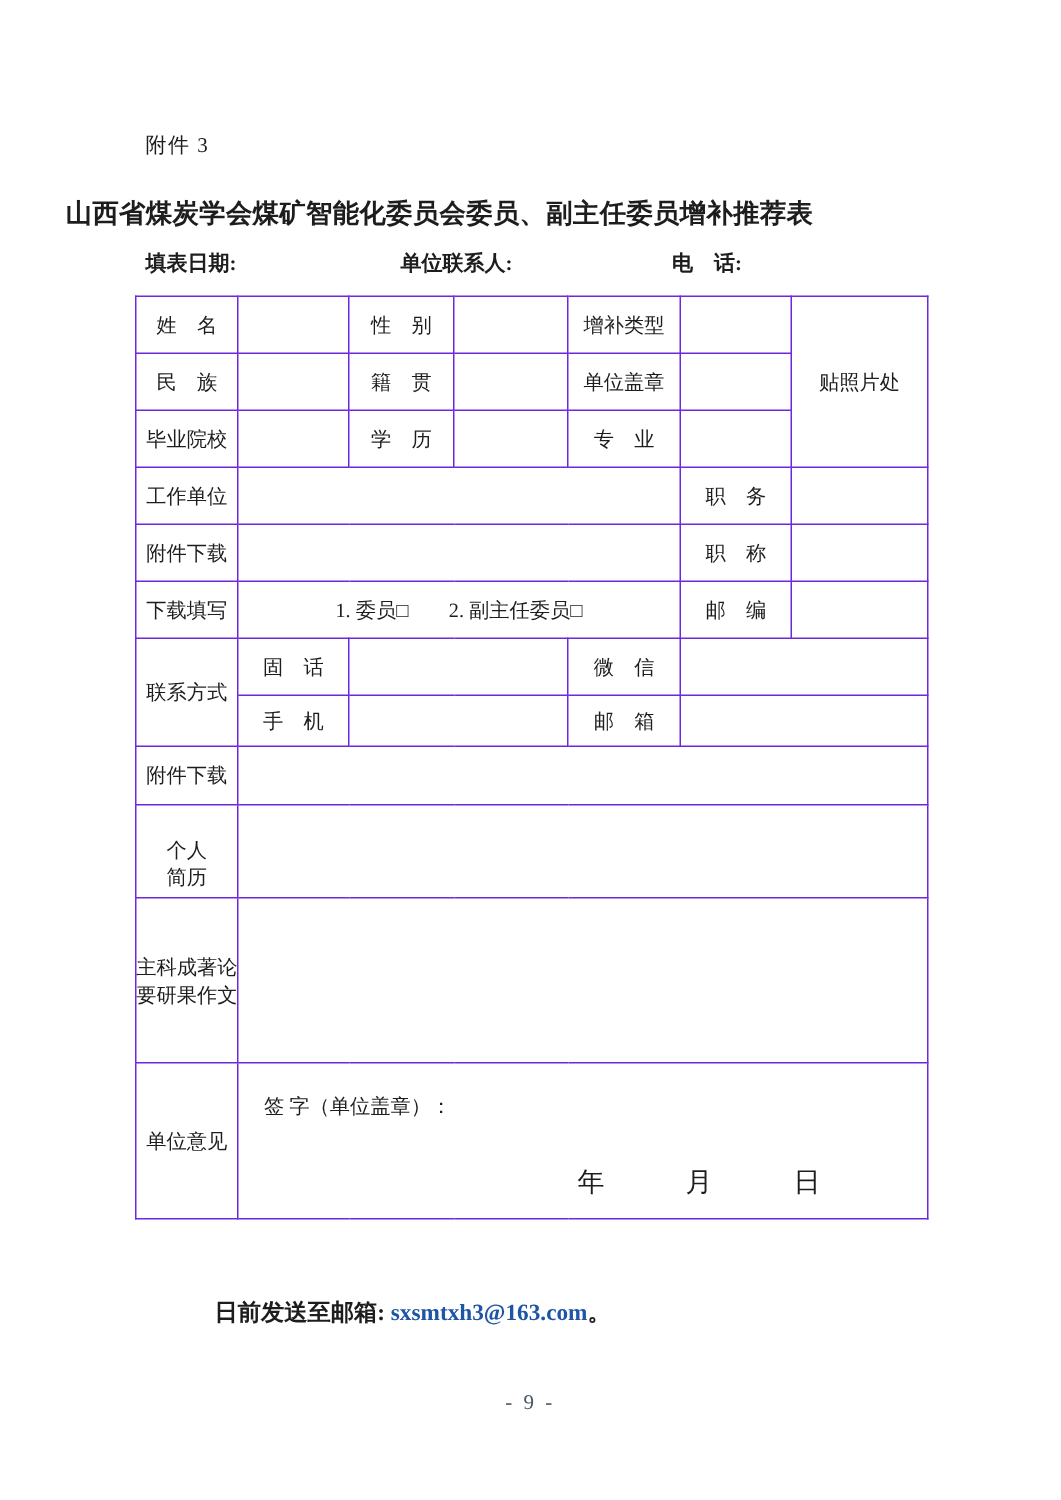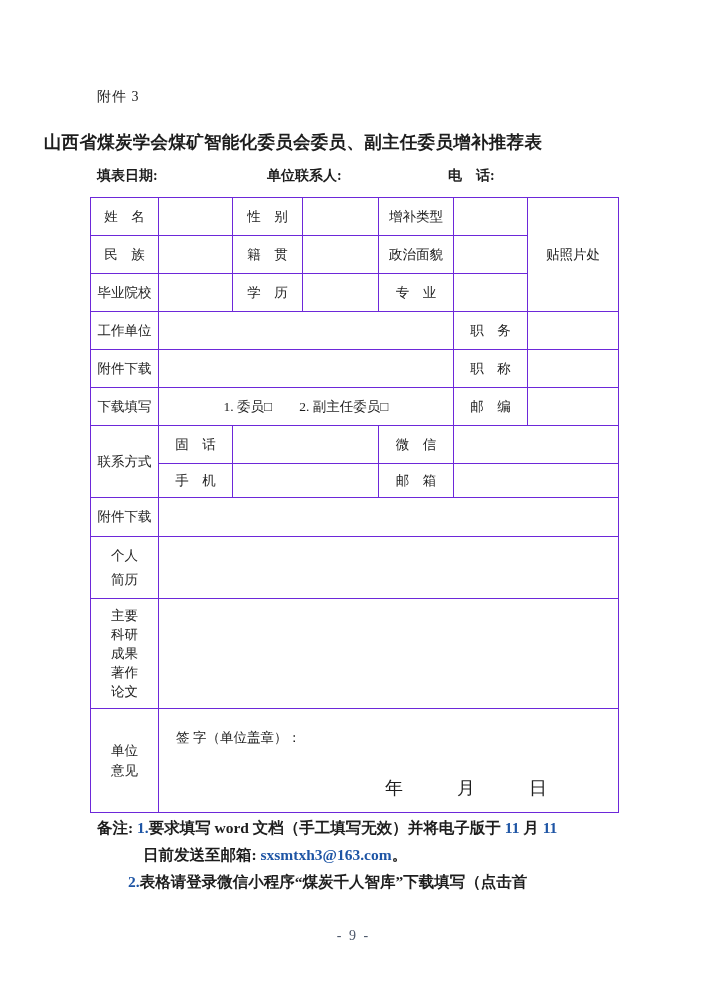--- a/index.html
+++ b/index.html
@@ -34,35 +34,35 @@
   }
   table.form td {
     border: 1px solid #6d28d9;
     font-size: 13.5px;
     vertical-align: middle;
     padding: 0;
   }
   td.lbl { text-align: center; }
   td.val { background: #fff; }
   td.opt-cell { text-align: center; padding-left: 54px; font-size: 13.5px; }
-  .stack { display: flex; flex-direction: column; align-items: center; justify-content: center; }
-  .stack-gap { display: flex; flex-direction: column; align-items: center; justify-content: space-between; padding: 9px 0; height: 60px; }
+  .stack { display: flex; flex-direction: row; align-items: center; justify-content: center; }
+  .stack-gap { display: flex; flex-direction: column; align-items: center; justify-content: space-between; padding: 20px 0; height: 60px; }
   .research-stack span { line-height: 19px; }
   .opinion-stack span { line-height: 20px; }
   td.sig-cell { position: relative; }
   .sig-label { position: absolute; top: 20px; left: 17px; font-size: 13.5px; }
   .ymd { position: absolute; bottom: 12px; left: 226px; font-size: 18px; }
 
   .notes {
     position: absolute; left: 97px; top: 814px; width: 522px;
     font-size: 15.5px; font-weight: bold; line-height: 27px;
   }
   .notes .blue { color: #1e55a5; }
   .indent-a { margin-left: 31px; }
-  .indent-b { margin-left: 46px; }
+  .indent-b { margin-left: 46px; margin-top: 48px; }
 
   .page-number {
     position: absolute; left: 0; top: 928px; width: 707px;
     text-align: center; font-size: 14px; color: #4a5568; letter-spacing: 2px;
   }
 </style>
 </head>
 <body>
 
 <div class="page">
@@ -95,21 +95,21 @@
         <td class="val"></td>
         <td class="lbl">增补类型</td>
         <td class="val"></td>
         <td class="lbl" rowspan="3">贴照片处</td>
       </tr>
       <tr>
         <td class="lbl" style="height:38px">民　族</td>
         <td class="val"></td>
         <td class="lbl">籍　贯</td>
         <td class="val"></td>
-        <td class="lbl">政治面貌</td>
+        <td class="lbl">单位盖章</td>
         <td class="val"></td>
       </tr>
       <tr>
         <td class="lbl" style="height:38px">毕业院校</td>
         <td class="val"></td>
         <td class="lbl">学　历</td>
         <td class="val"></td>
         <td class="lbl">专　业</td>
         <td class="val"></td>
       </tr>
@@ -178,26 +178,20 @@
         </td>
         <td class="sig-cell" colspan="6">
           <span class="sig-label">签 字（单位盖章）：</span>
           <span class="ymd">年　　　月　　　日</span>
         </td>
       </tr>
     </tbody>
   </table>
 
   <div class="notes">
-    <div>
-      <span>备注: </span><span class="blue">1.</span><span>要求填写 word 文档（手工填写无效）并将电子版于 </span><span class="blue">11</span><span> 月 </span><span class="blue">11</span>
-    </div>
     <div class="indent-b">
       <span>日前发送至邮箱: </span><span class="blue">sxsmtxh3@163.com</span><span>。</span>
-    </div>
-    <div class="indent-a">
-      <span class="blue">2.</span><span>表格请登录微信小程序“煤炭千人智库”下载填写（点击首</span>
     </div>
   </div>
 
   <div class="page-number">- 9 -</div>
 
 </div>
 
 </body></html>

